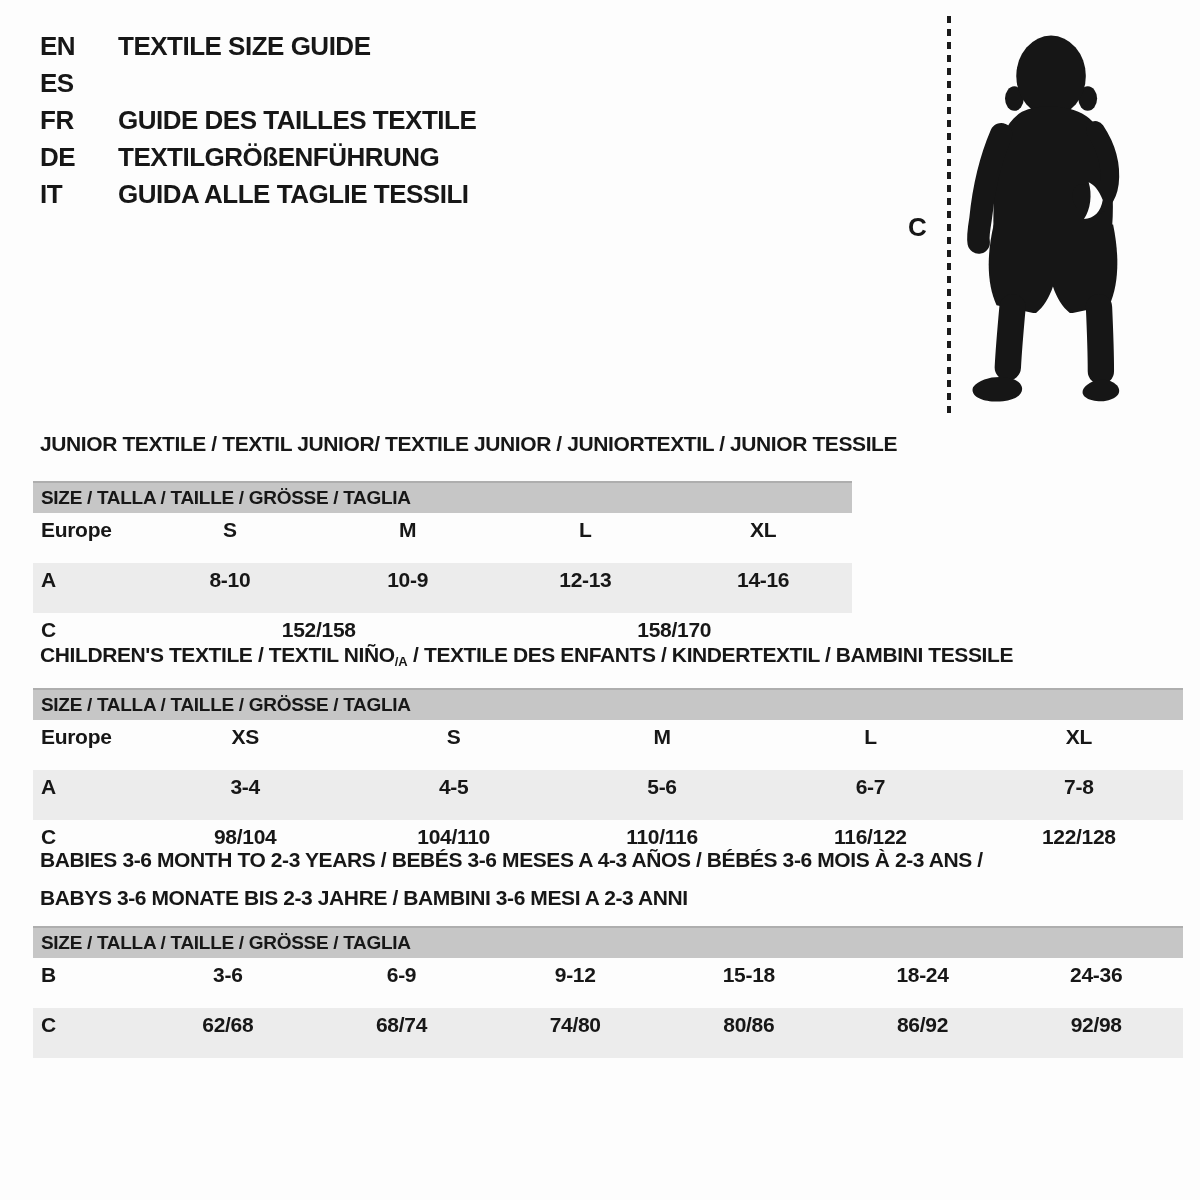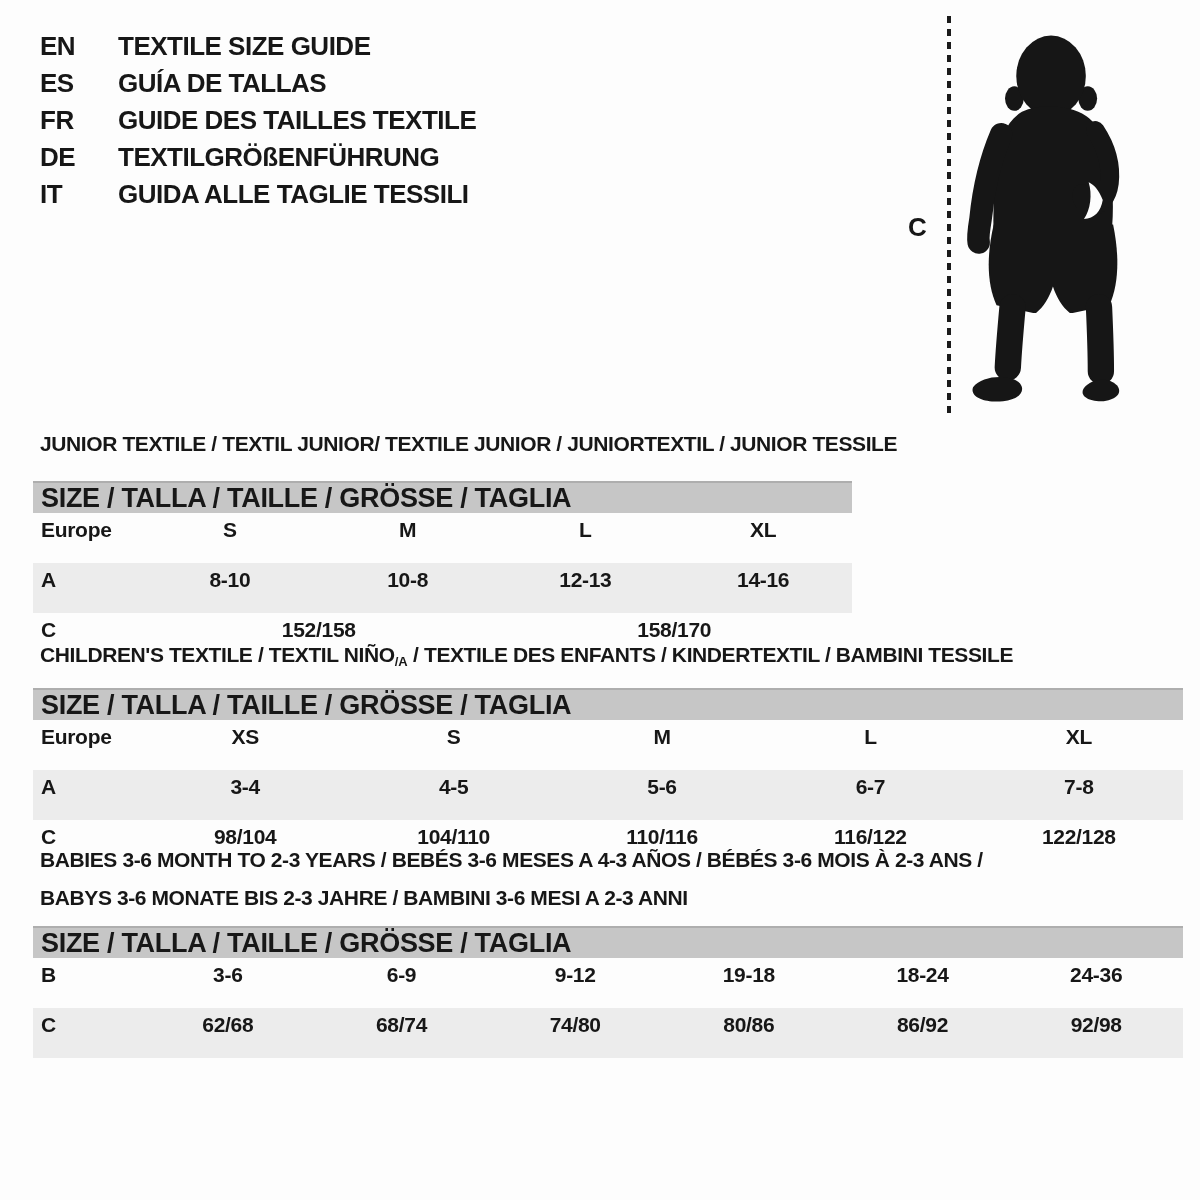--- a/index.html
+++ b/index.html
@@ -35,21 +35,21 @@
   .section-title .sub{font-size:13px;vertical-align:-4px;letter-spacing:0;}
   .title-line{display:block;line-height:38px;}
 
   
   .table{position:absolute;left:33px;}
   .thead{
     height:30px;line-height:30px;
     background:var(--header-bar,#c6c6c6);
     border-top:2px solid #aeaeae;
     box-sizing:content-box;
-    font-size:27px;font-weight:700;letter-spacing:-0.3px;
+    font-size:19px;font-weight:700;letter-spacing:-0.3px;
     padding-left:8px;
   }
   .trow{display:flex;height:50px;line-height:33px;font-size:21px;font-weight:700;letter-spacing:-0.3px;}
   .trow.shaded{background:var(--row-shaded,#ececec);}
   .tlabel{width:108px;flex:0 0 108px;padding-left:8px;box-sizing:border-box;text-align:left;}
   .tcell{flex:1;text-align:center;}
 
   
   .notes{position:absolute;left:40px;top:1070px;}
   .note-line{display:block;line-height:36px;font-size:21.5px;font-weight:700;letter-spacing:-0.3px;white-space:nowrap;}
@@ -59,21 +59,20 @@
 
 <div class="page" style="--header-bar: #c6c6c6; --row-shaded: #ececec; background: rgb(253, 253, 253); color: rgb(23, 23, 23);">
 
   <div class="langs">
     <div class="lang-row">
       <span class="lang-code">EN</span>
       <span class="lang-label">TEXTILE SIZE GUIDE</span>
     </div>
     <div class="lang-row">
       <span class="lang-code">ES</span>
-      <span class="lang-label">GUÍA DE TALLAS</span>
     </div>
     <div class="lang-row">
       <span class="lang-code">FR</span>
       <span class="lang-label">GUIDE DES TAILLES TEXTILE</span>
     </div>
     <div class="lang-row">
       <span class="lang-code">DE</span>
       <span class="lang-label">TEXTILGRÖßENFÜHRUNG</span>
     </div>
     <div class="lang-row">
@@ -126,21 +125,21 @@
         <div class="trow">
           <div class="tlabel">Europe</div>
           <div class="tcell">S</div>
           <div class="tcell">M</div>
           <div class="tcell">L</div>
           <div class="tcell">XL</div>
         </div>
         <div class="trow shaded">
           <div class="tlabel">A</div>
           <div class="tcell">8-10</div>
-          <div class="tcell">10-8</div>
+          <div class="tcell">10-9</div>
           <div class="tcell">12-13</div>
           <div class="tcell">14-16</div>
         </div>
         <div class="trow">
           <div class="tlabel">C</div>
           <div class="tcell">152/158</div>
           <div class="tcell">158/170</div>
         </div>
       </div>
   </div>
@@ -183,21 +182,21 @@
     <span class="title-line">BABYS 3-6 MONATE BIS 2-3 JAHRE / BAMBINI 3-6 MESI A 2-3 ANNI</span>
   </div>
   <div class="table" style="top:926px;width:1150px;">
     <div class="thead">SIZE / TALLA / TAILLE / GRÖSSE / TAGLIA</div>
     <div class="tbody">
         <div class="trow">
           <div class="tlabel">B</div>
           <div class="tcell">3-6</div>
           <div class="tcell">6-9</div>
           <div class="tcell">9-12</div>
-          <div class="tcell">19-18</div>
+          <div class="tcell">15-18</div>
           <div class="tcell">18-24</div>
           <div class="tcell">24-36</div>
         </div>
         <div class="trow shaded">
           <div class="tlabel">C</div>
           <div class="tcell">62/68</div>
           <div class="tcell">68/74</div>
           <div class="tcell">74/80</div>
           <div class="tcell">80/86</div>
           <div class="tcell">86/92</div>

